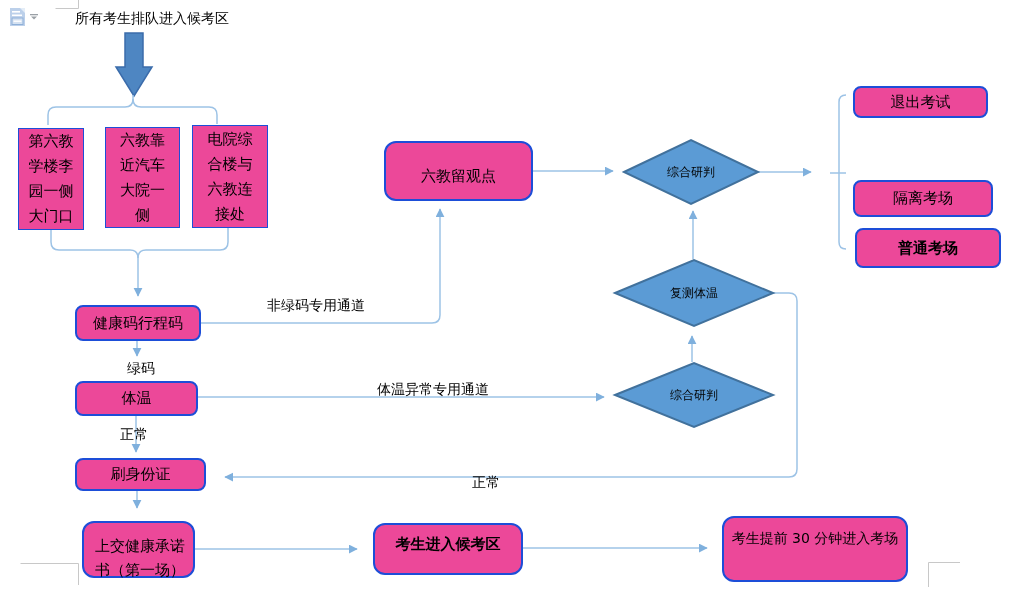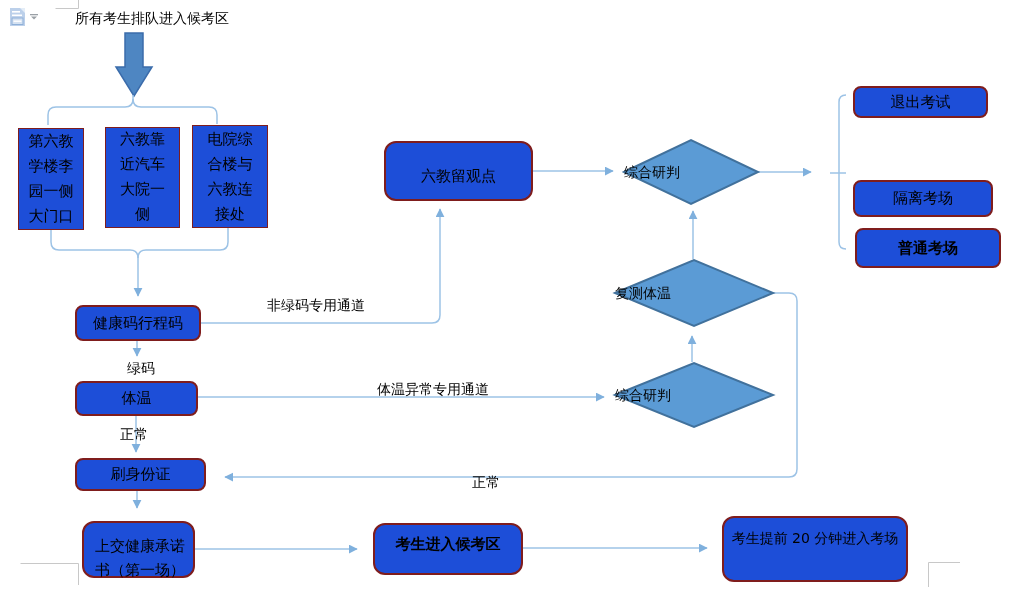--- a/index.html
+++ b/index.html
@@ -1,40 +1,40 @@
 <!DOCTYPE html>
 <html><head>
 <meta charset="utf-8">
 <style>
   html,body{margin:0;padding:0;background:#fff;}
   .canvas{position:relative;width:1033px;height:600px;background:#ffffff;
           font-family:"DejaVu Sans",sans-serif;overflow:hidden;color:#000;}
   svg.overlay{position:absolute;left:0;top:0;}
-  .node{position:absolute;background:#1d4ed8;border:2px solid #7f1d1d;box-sizing:border-box;
+  .node{position:absolute;background:#ec4899;border:2px solid #1d4ed8;box-sizing:border-box;
         font-size:15px;line-height:21px;display:flex;align-items:center;justify-content:center;
         text-align:center;white-space:pre-line;}
   .sq{border-width:1.5px;border-radius:0;line-height:25px;}
   .r8{border-radius:8px;}
   .r12{border-radius:12px;}
   .top-align{align-items:flex-start;}
   #n-gate1{left:18px;top:128px;width:66px;height:102px;font-family:Liberation Serif, serif;}
-  #n-gate2{left:105px;top:127px;width:75px;height:101px;font-family:Liberation Mono, monospace;}
+  #n-gate2{left:105px;top:127px;width:75px;height:101px;}
   #n-gate3{left:192px;top:125px;width:76px;height:103px;}
   #n-health{left:75px;top:305px;width:126px;height:36px;}
   #n-temp{left:75px;top:381px;width:123px;height:35px;}
   #n-id{left:75px;top:458px;width:131px;height:33px;}
   #n-commit{left:82px;top:521px;width:113px;height:57px;justify-content:flex-start;
             text-align:left;padding:16px 0 0 11px;line-height:24px;}
   #n-obs{left:384px;top:141px;width:149px;height:60px;padding-top:23px;}
   #n-wait{left:373px;top:523px;width:150px;height:52px;padding-top:9px;font-weight:bold;}
   #n-enter{left:722px;top:516px;width:186px;height:66px;font-size:14px;padding-top:10px;}
   #n-exit{left:853px;top:86px;width:135px;height:32px;}
   #n-isolate{left:853px;top:157px;width:140px;height:37px;margin-top:23px;}
   #n-normalroom{left:855px;top:228px;width:146px;height:40px;font-weight:bold;}
-  .dtext{position:absolute;text-align:left;font-size:14px;}
+  .dtext{position:absolute;text-align:center;font-size:12px;}
   #d-judge{left:624px;top:164px;width:134px;}
   #d-retest{left:615px;top:285px;width:158px;}
   #d-tempobs{left:615px;top:387px;width:158px;}
   .lbl{position:absolute;font-size:14px;}
   #l-title{left:75px;top:10px;}
   #l-nongreen{left:267px;top:297px;}
   #l-green{left:127px;top:360px;}
   #l-normal1{left:120px;top:426px;}
   #l-abnormal{left:377px;top:381px;}
   #l-normal2{left:472px;top:474px;}
@@ -110,21 +110,21 @@
 合楼与
 六教连
 接处</div>
   <div class="node r8" id="n-health">健康码行程码</div>
   <div class="node r8" id="n-temp">体温</div>
   <div class="node r8" id="n-id">刷身份证</div>
   <div class="node r12" id="n-commit">上交健康承诺
 书（第一场）</div>
   <div class="node r12 top-align" id="n-obs">六教留观点</div>
   <div class="node r12 top-align" id="n-wait">考生进入候考区</div>
-  <div class="node r12 top-align" id="n-enter">考生提前 20 分钟进入考场</div>
+  <div class="node r12 top-align" id="n-enter">考生提前 30 分钟进入考场</div>
   <div class="node r8" id="n-exit">退出考试</div>
   <div class="node r8" id="n-isolate">隔离考场</div>
   <div class="node r8" id="n-normalroom">普通考场</div>
 
   <div class="dtext" id="d-judge">综合研判</div>
   <div class="dtext" id="d-retest">复测体温</div>
   <div class="dtext" id="d-tempobs">综合研判</div>
 
   <div class="lbl" id="l-nongreen">非绿码专用通道</div>
   <div class="lbl" id="l-green">绿码</div>

